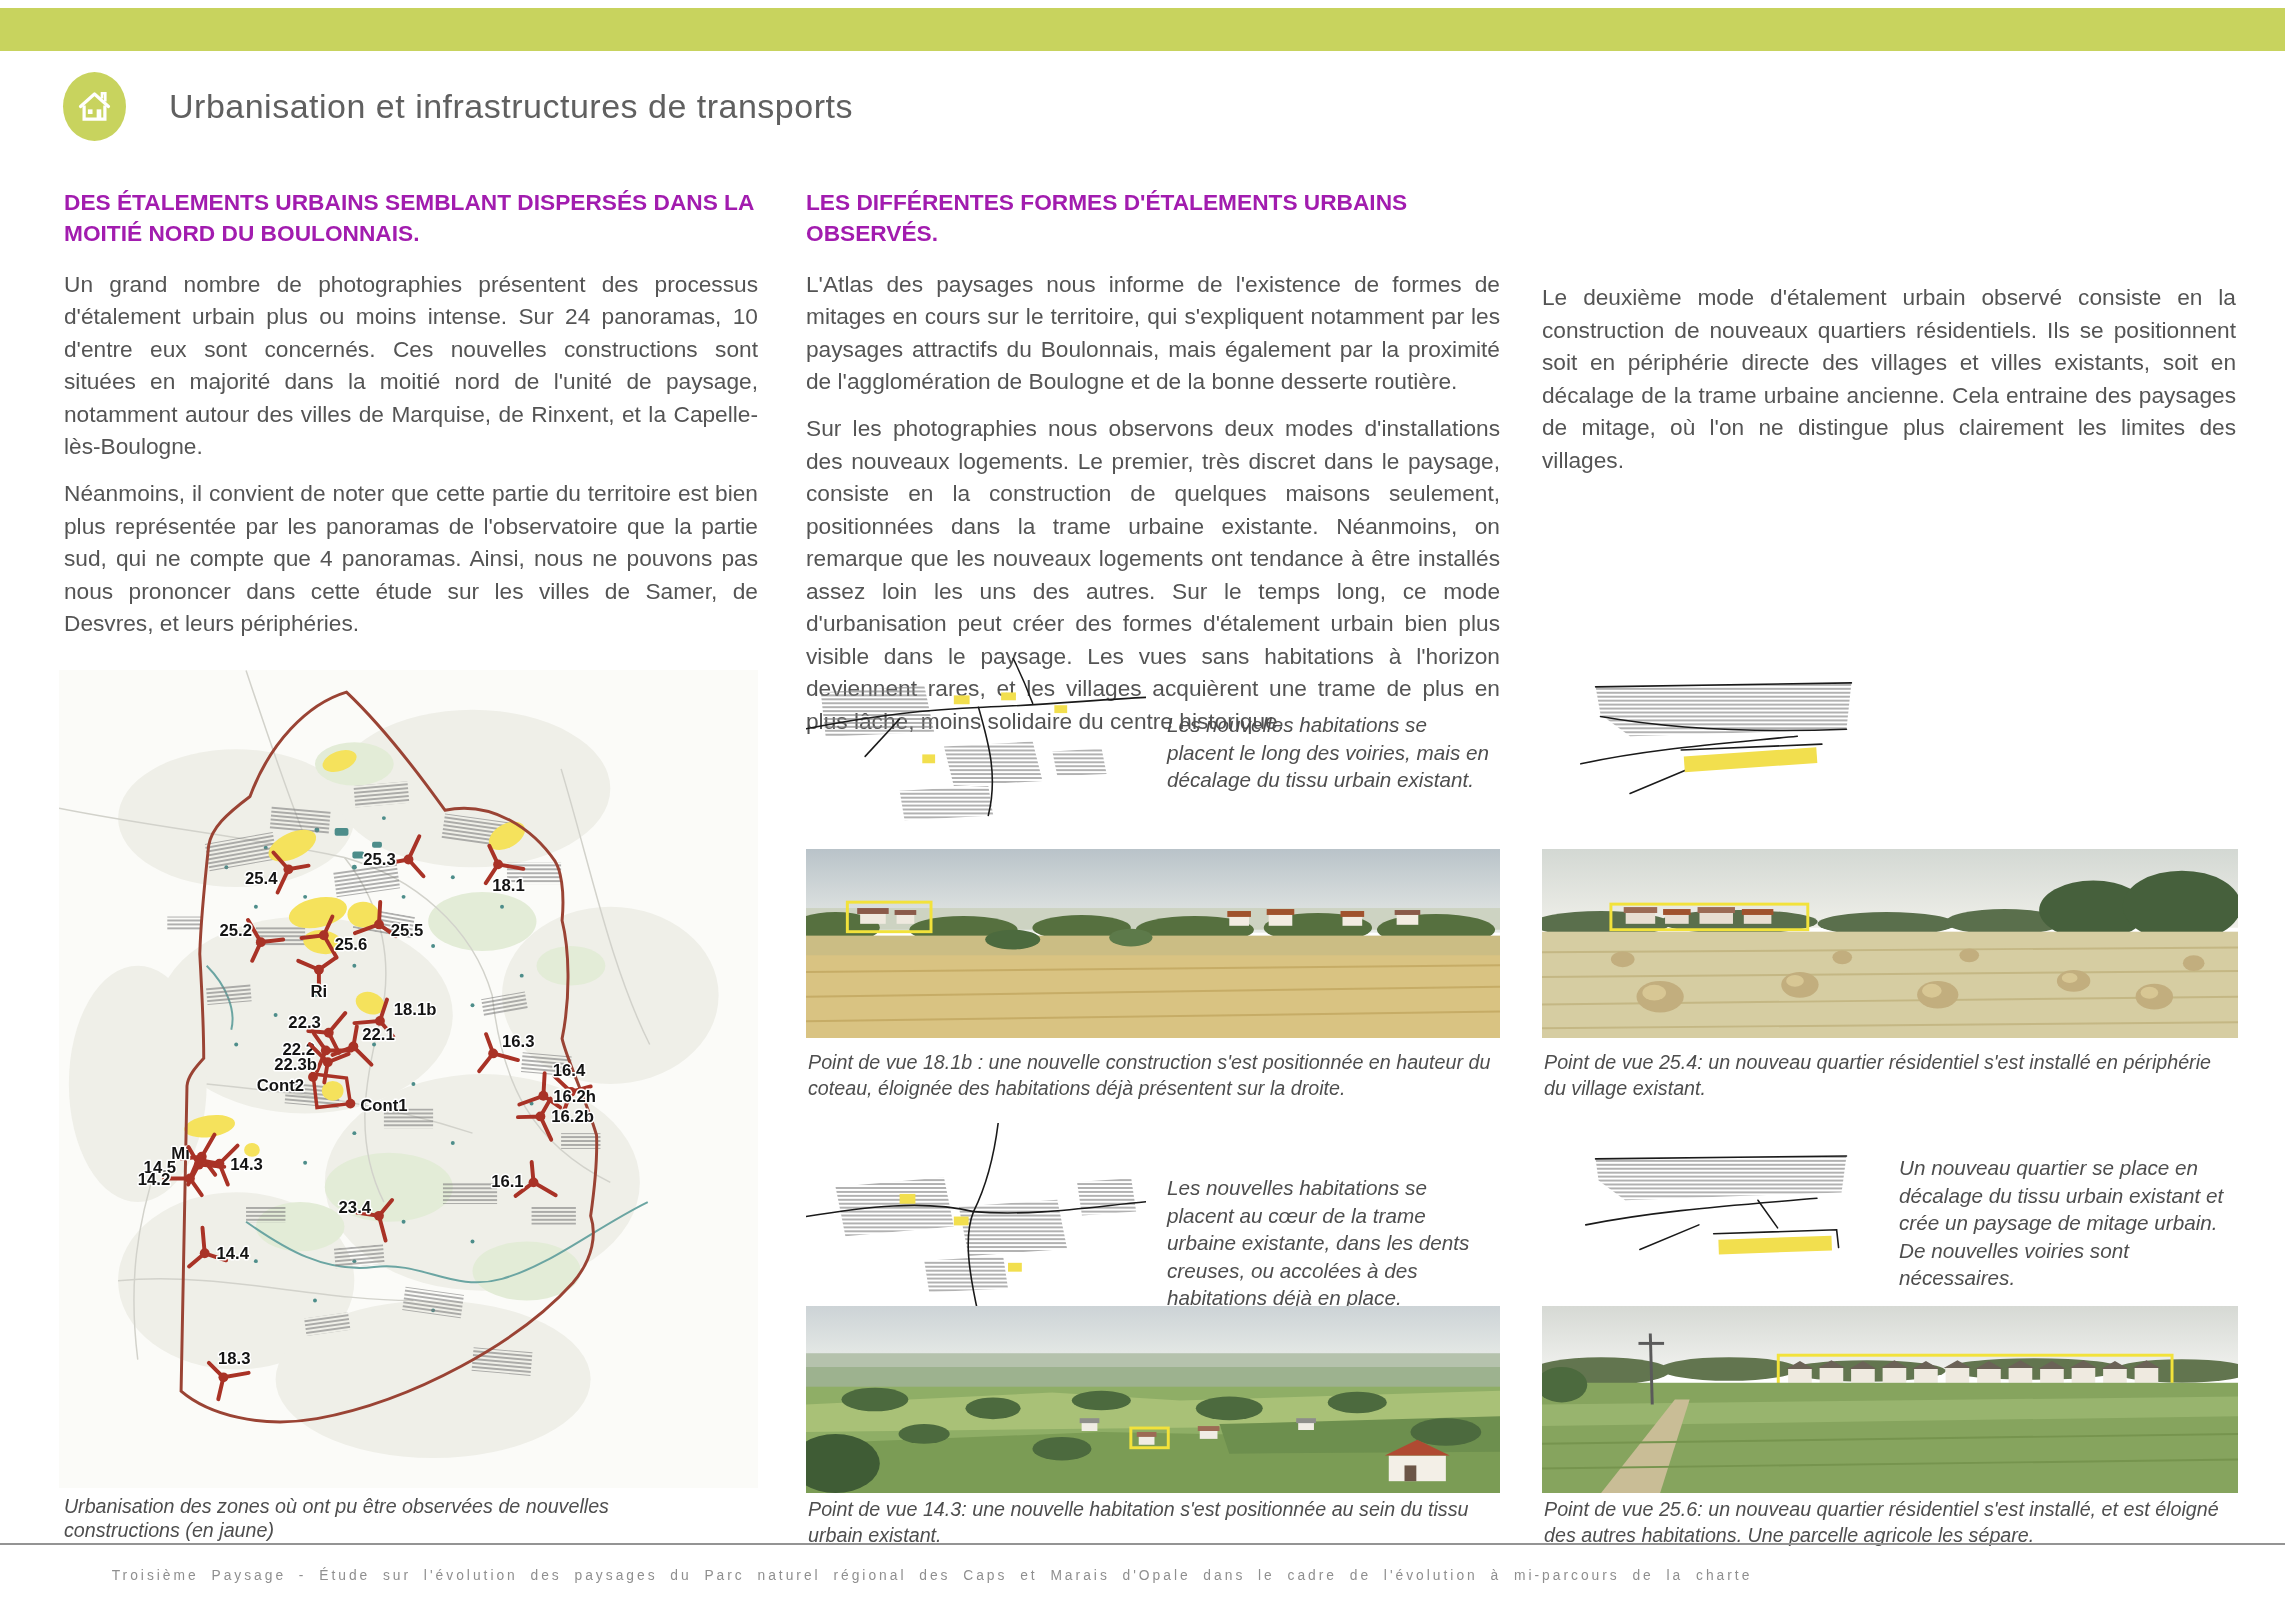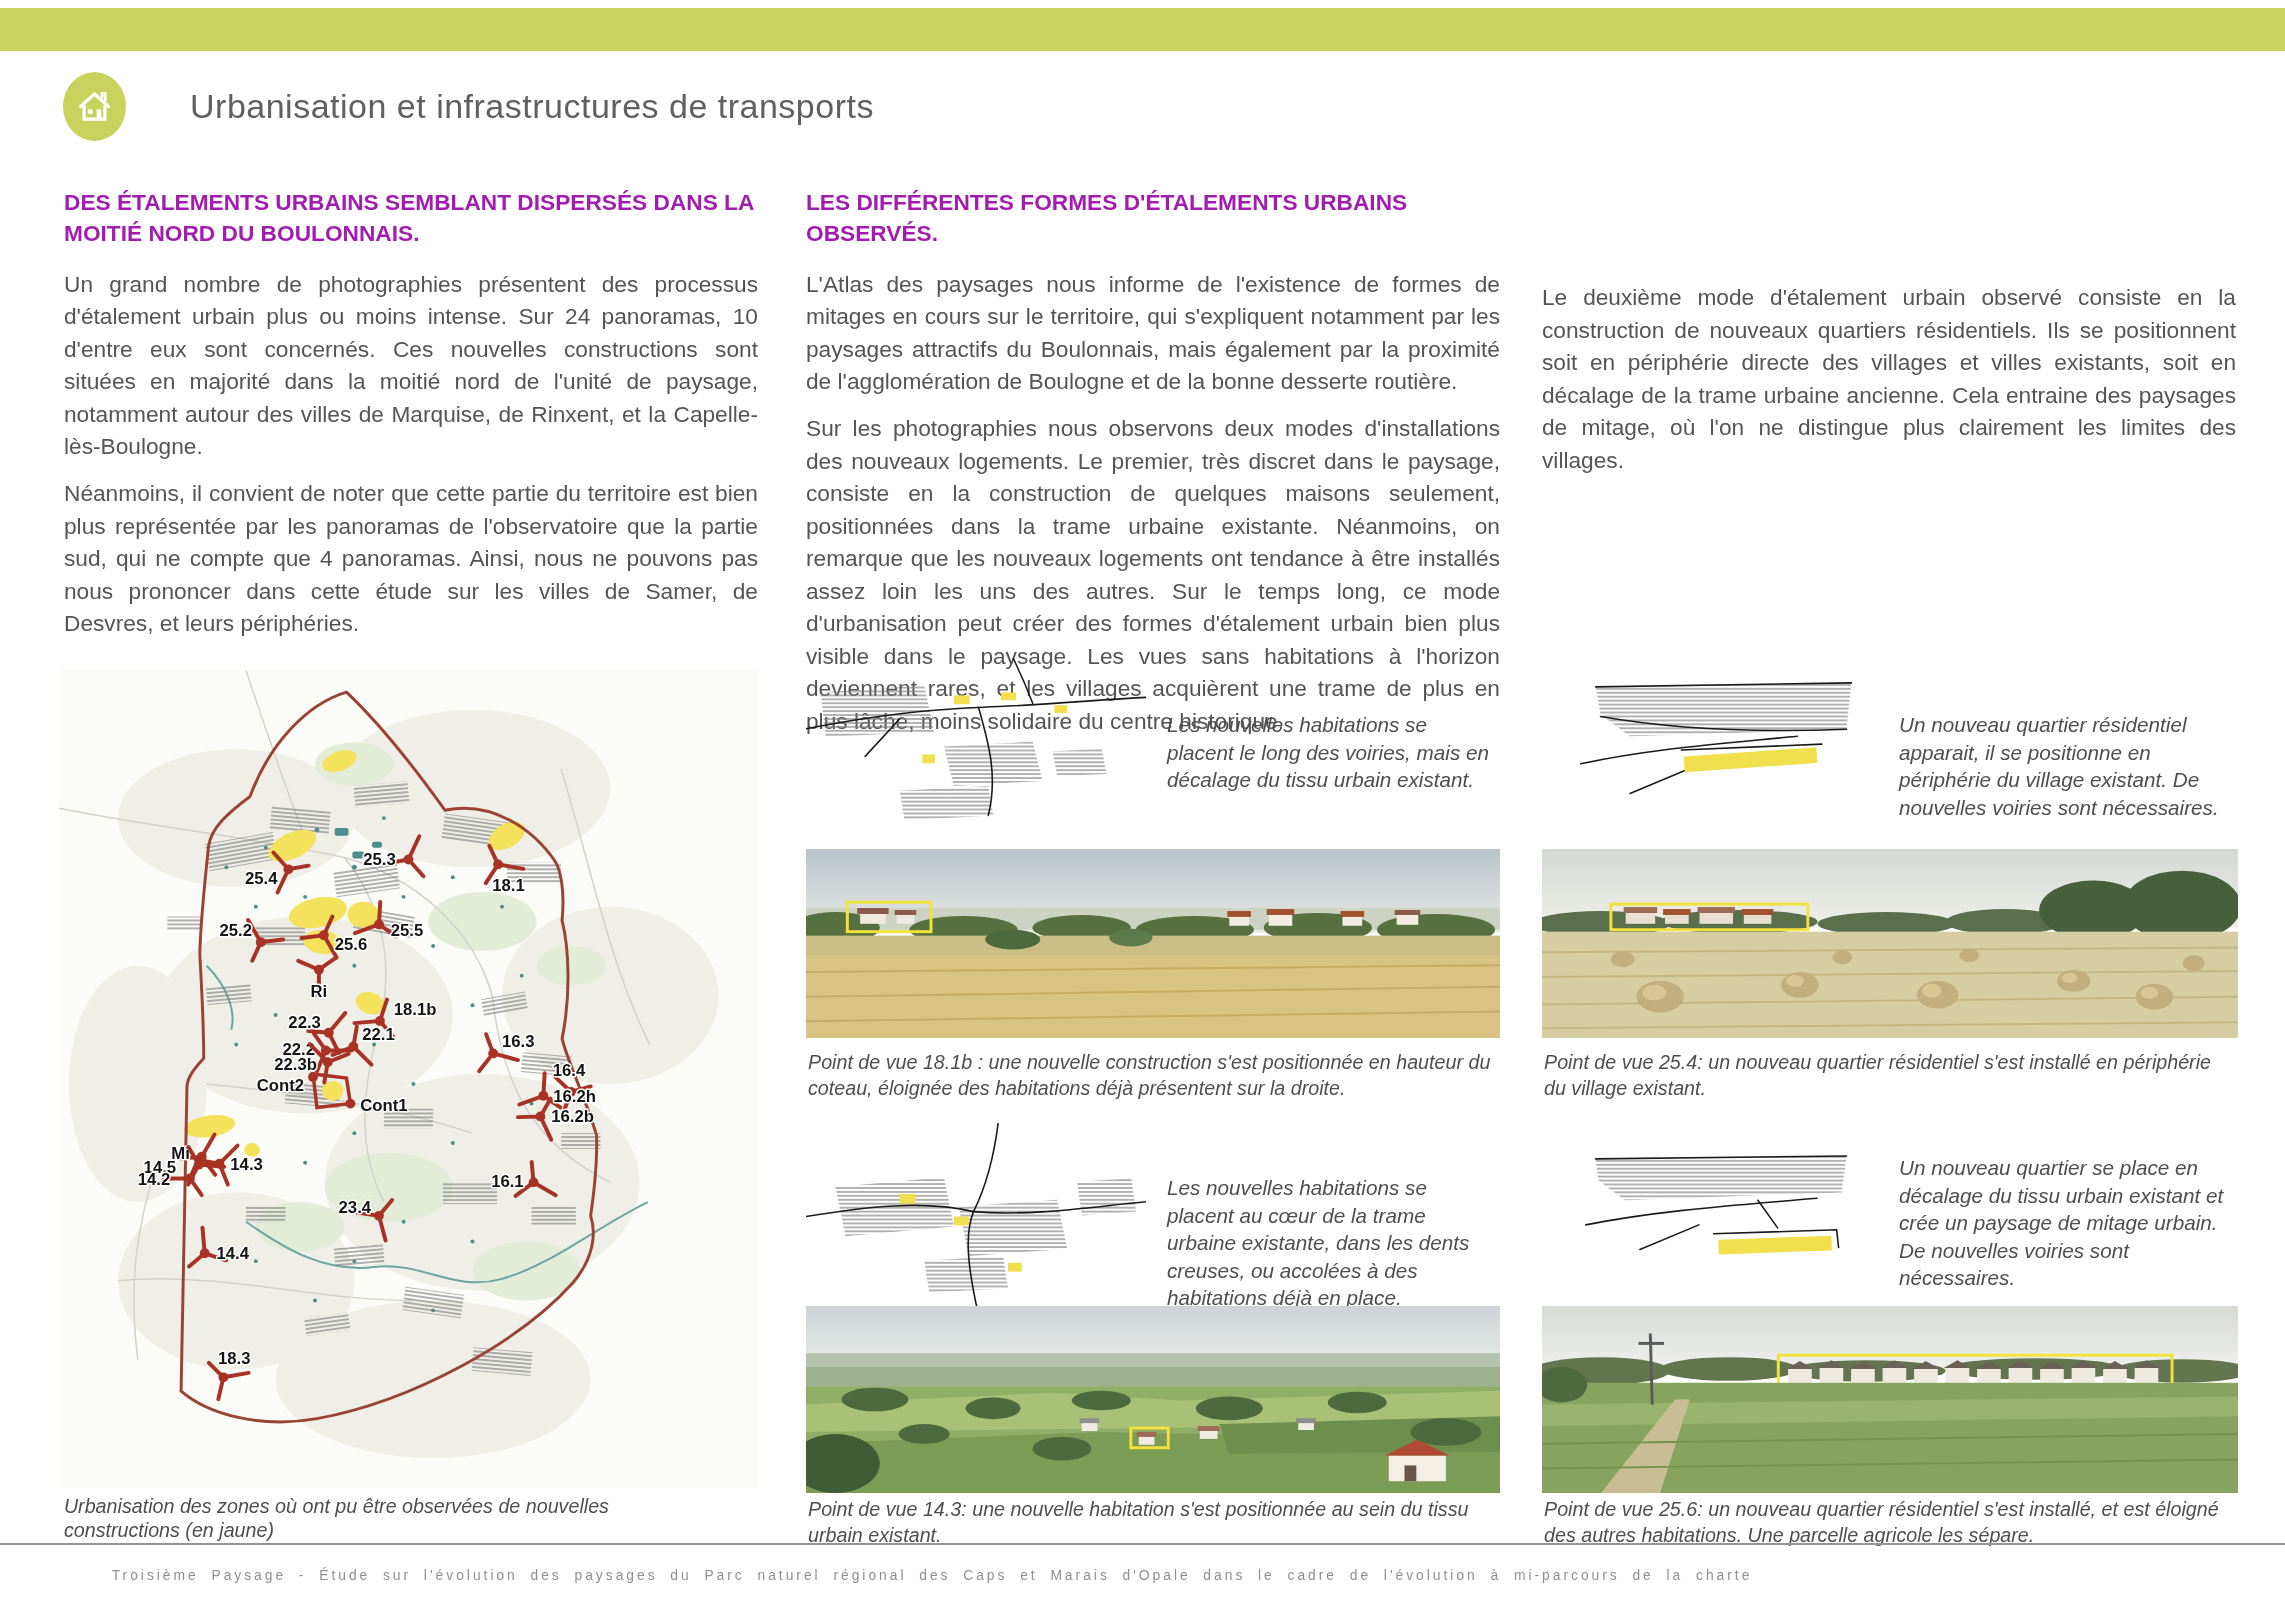--- a/index.html
+++ b/index.html
@@ -1,19 +1,19 @@
 <!DOCTYPE html>
 <html><head>
 <meta charset="utf-8">
 <style>
   html,body{margin:0;padding:0;background:#ffffff;}
   .page{position:relative;width:2285px;height:1608px;background:#ffffff;overflow:hidden;
         font-family:"Liberation Sans",sans-serif;color:#4f4f4f;}
   .top-band{position:absolute;left:0;top:7.9px;width:2285px;height:43px;background:#c8d35e;}
-  .header{position:absolute;left:63px;top:67px;height:79px;display:flex;align-items:center;gap:64px;}
+  .header{position:absolute;left:63px;top:67px;height:79px;display:flex;align-items:center;gap:43px;}
   .icon-badge{width:63px;height:69px;border-radius:50%;background:#c8d35e;display:flex;
               align-items:center;justify-content:center;}
   h1.title{margin:0;font-size:34px;font-weight:400;color:#606060;letter-spacing:0.5px;}
   .col{position:absolute;width:694px;text-align:justify;}
   .col h2{margin:0 0 19.7px 0;font-size:22.7px;line-height:30.5px;font-weight:700;color:#a21caf;text-align:left;}
   .col p{margin:0 0 14.8px 0;font-size:22.7px;line-height:32.5px;color:#545454;}
   .col-left{left:64px;top:187px;}
   .col-mid{left:806px;top:187px;}
   .col-right{left:1542px;top:281px;}
   .sketch{position:absolute;}
@@ -354,21 +354,20 @@
     <svg viewBox="0 0 310 155" preserveAspectRatio="none">
       <polygon points="25,12 285,8 280,55 60,62 30,40" fill="url(#hatch)"></polygon>
       <path class="sk-road" d="M25,12 L285,8"></path>
       <path class="sk-road" d="M30,42 C110,56 200,58 280,55"></path>
       <path class="sk-road" d="M10,90 C80,75 150,70 230,62"></path>
       <path class="sk-road" d="M60,120 L120,95"></path>
       <rect class="sk-yellow" x="115" y="78" width="135" height="16" transform="rotate(-4 180 86)"></rect>
       <path class="sk-road" d="M112,76 L255,70"></path>
     </svg>
   </div>
-  <div class="fig-caption" style="left:1899px;top:711px;width:340px;">Un nouveau quartier résidentiel apparait, il se positionne en périphérie du village existant. De nouvelles voiries sont nécessaires.</div>
 
   <div class="photo" style="left:806px;top:849px;width:694px;height:189px;">
     <svg viewBox="0 0 705 192" preserveAspectRatio="none">
       <defs>
         <linearGradient id="skyA" x1="0" y1="0" x2="0" y2="1">
           <stop offset="0" stop-color="#b9c3c9"></stop>
             <stop offset="1" stop-color="#e8ebe7"></stop>
         </linearGradient>
       </defs>
       <rect width="705" height="85" fill="url(#skyA)"></rect>

